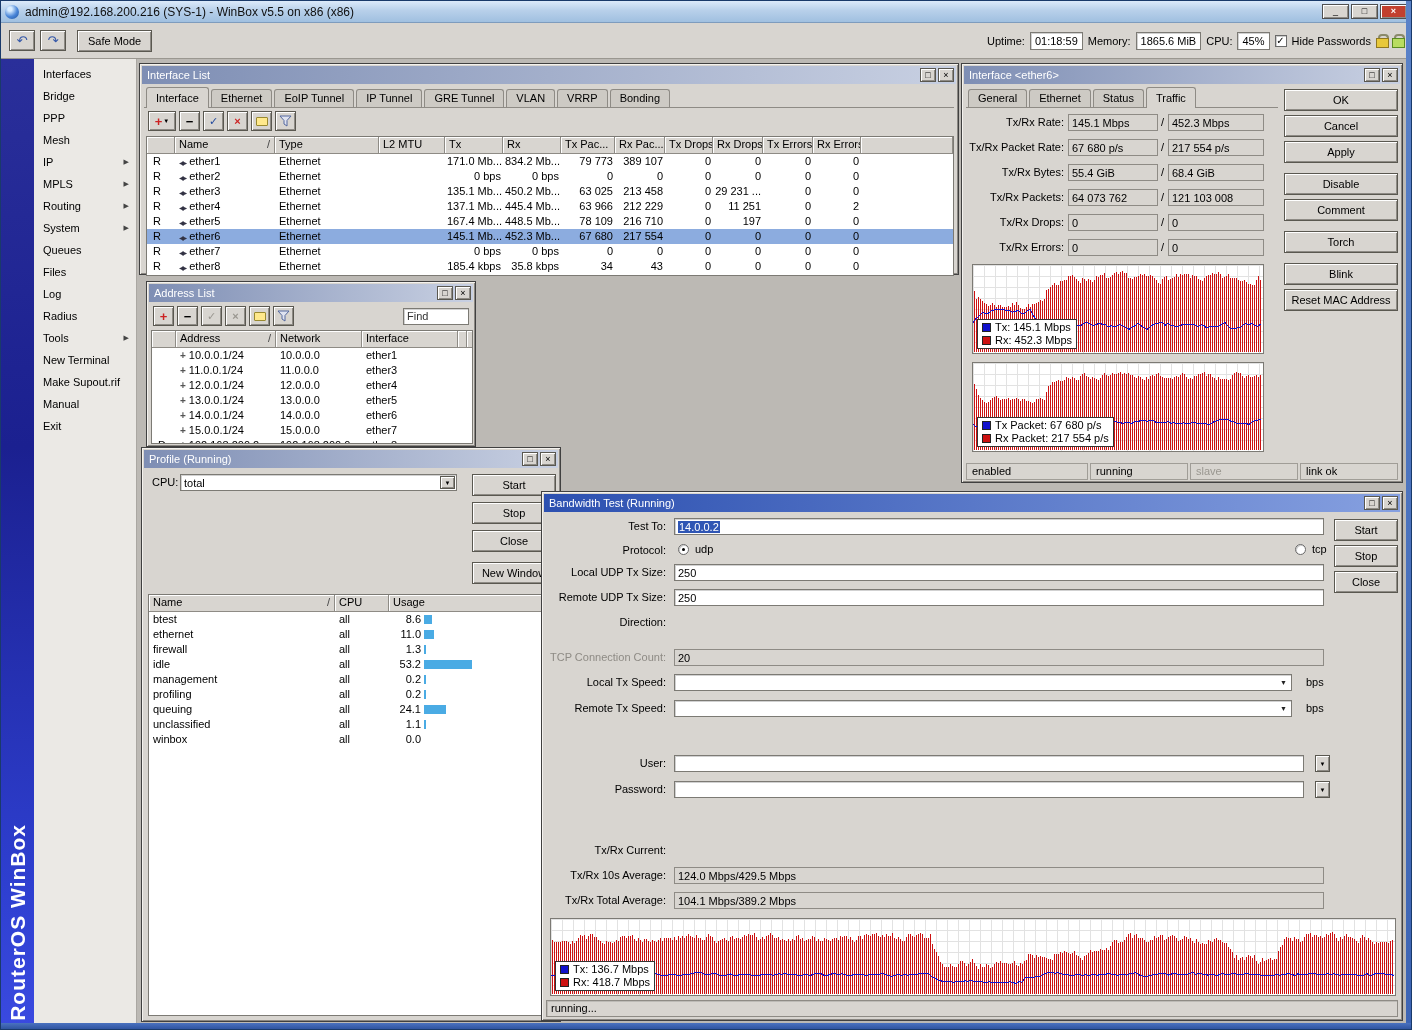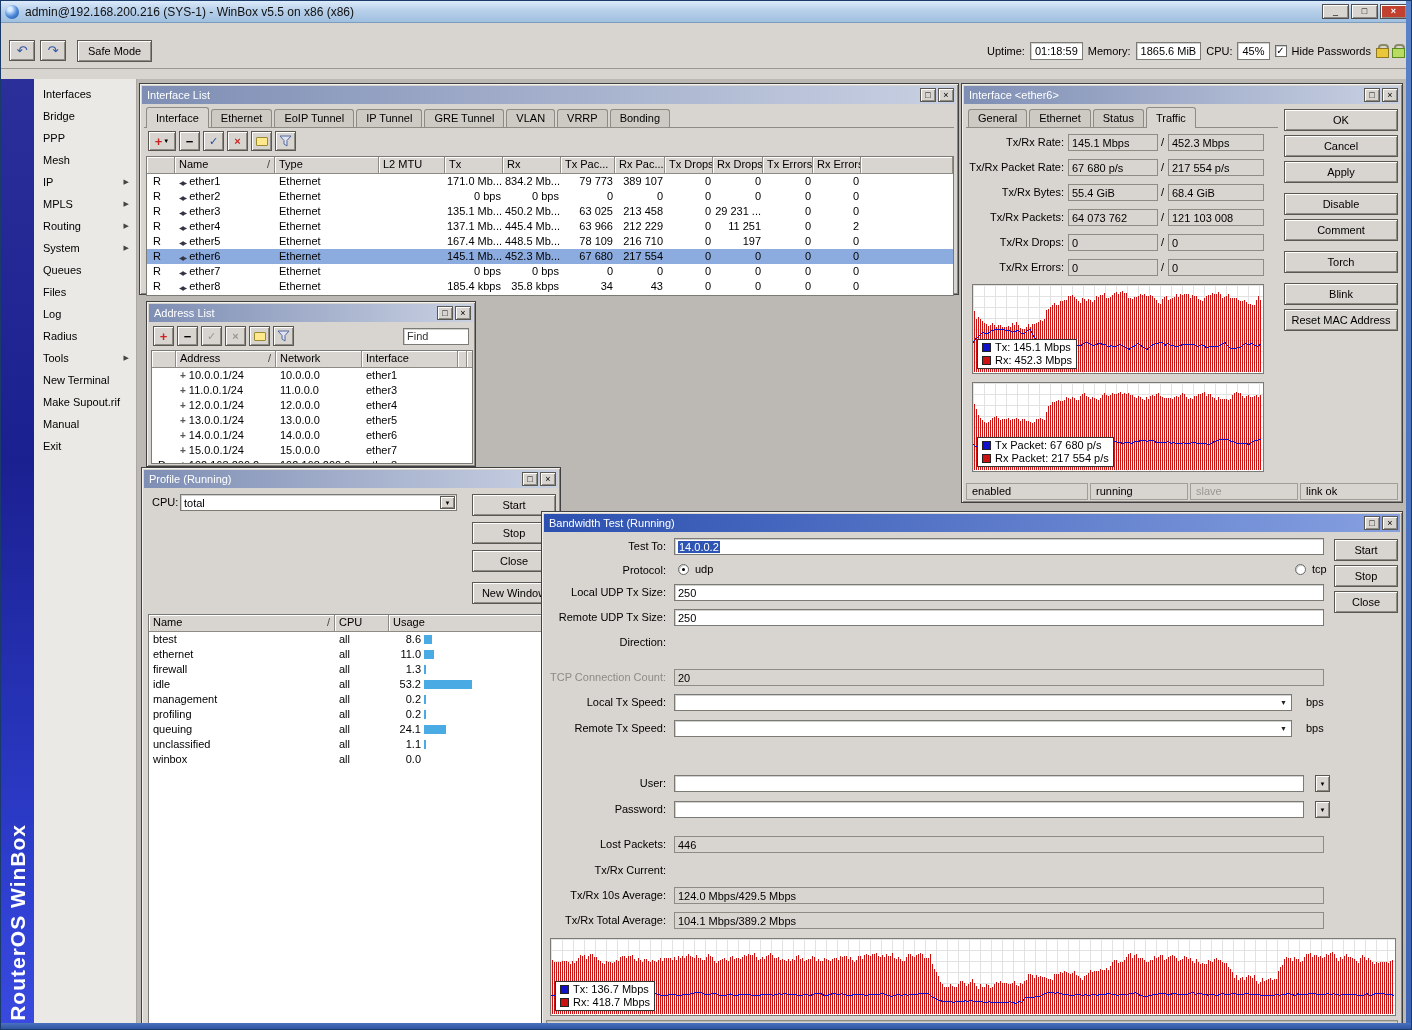--- a/index.html
+++ b/index.html
@@ -1,18 +1,18 @@
 <!DOCTYPE html>
 <html><head>
 <meta charset="utf-8">
 <style>
 *{margin:0;padding:0;box-sizing:border-box;font-family:"Liberation Sans","DejaVu Sans",sans-serif;cursor:default;}
 html,body{width:1412px;height:1030px;overflow:hidden;}
 body{background:#8aa8cc;position:relative;}
-.app{position:absolute;inset:0;display:flex;flex-direction:column;border:1px solid #1a3a6a;background:#d8d5d0;gap:10px;}
+.app{position:absolute;inset:0;display:flex;flex-direction:column;border:1px solid #1a3a6a;background:#d8d5d0;}
 
 .os-titlebar{height:22px;background:linear-gradient(180deg,#dceafa,#b8d0ea 45%,#a0c0e0);display:flex;align-items:center;padding:0 4px;gap:6px;border-bottom:1px solid #7e9cbd;flex:0 0 auto;}
 .os-icon{width:14px;height:14px;border-radius:50%;background:radial-gradient(circle at 35% 30%,#d8ecff 15%,#4a86d8 55%,#1a4e9c);display:inline-block;flex:0 0 auto;}
 .os-title{font-size:12px;color:#101010;white-space:nowrap;overflow:hidden;flex:1;}
 .os-btns{display:flex;gap:2px;}
 .os-btn{width:27px;height:15px;font-size:9px;line-height:13px;text-align:center;background:#d8d5d0;border:1px solid #505050;box-shadow:inset 1px 1px 0 #fff,inset -1px -1px 0 #8e8b85;color:#000;}
 .os-btn.close{background:#c2402e;color:#fff;font-weight:bold;}
 
 .toolbar{height:36px;background:#d8d5d0;border-bottom:1px solid #9a9790;display:flex;align-items:center;padding:0 8px;gap:5px;flex:0 0 auto;font-size:11px;}
 .cbtn{background:#d8d5d0;border:1px solid #5a5850;box-shadow:inset 1px 1px 0 #ffffff,inset -1px -1px 0 #8e8b85;display:inline-flex;align-items:center;justify-content:center;color:#000;font-size:11px;}
@@ -1030,26 +1030,20 @@
               <span></span>
             </div>
           <span class="cbtn" style="position:absolute;left:765px;width:15px;height:17px;font-size:6px;">▼</span>
         </div>
         <div class="bwrow" style="top:289px;">
           <span class="bwlbl">Password:</span>
           <div class="field bwf" style="width:630px;">
               <span></span>
             </div>
           <span class="cbtn" style="position:absolute;left:765px;width:15px;height:17px;font-size:6px;">▼</span>
-        </div>
-        <div class="bwrow" style="top:324px;">
-          <span class="bwlbl">Lost Packets:</span>
-          <div class="rofield bwf">
-              <span>446</span>
-            </div>
         </div>
         <div class="bwrow" style="top:350px;">
           <span class="bwlbl">Tx/Rx Current:</span>
         </div>
         <div class="bwrow" style="top:375px;">
           <span class="bwlbl">Tx/Rx 10s Average:</span>
           <div class="rofield bwf">
               <span>124.0 Mbps/429.5 Mbps</span>
             </div>
         </div>

